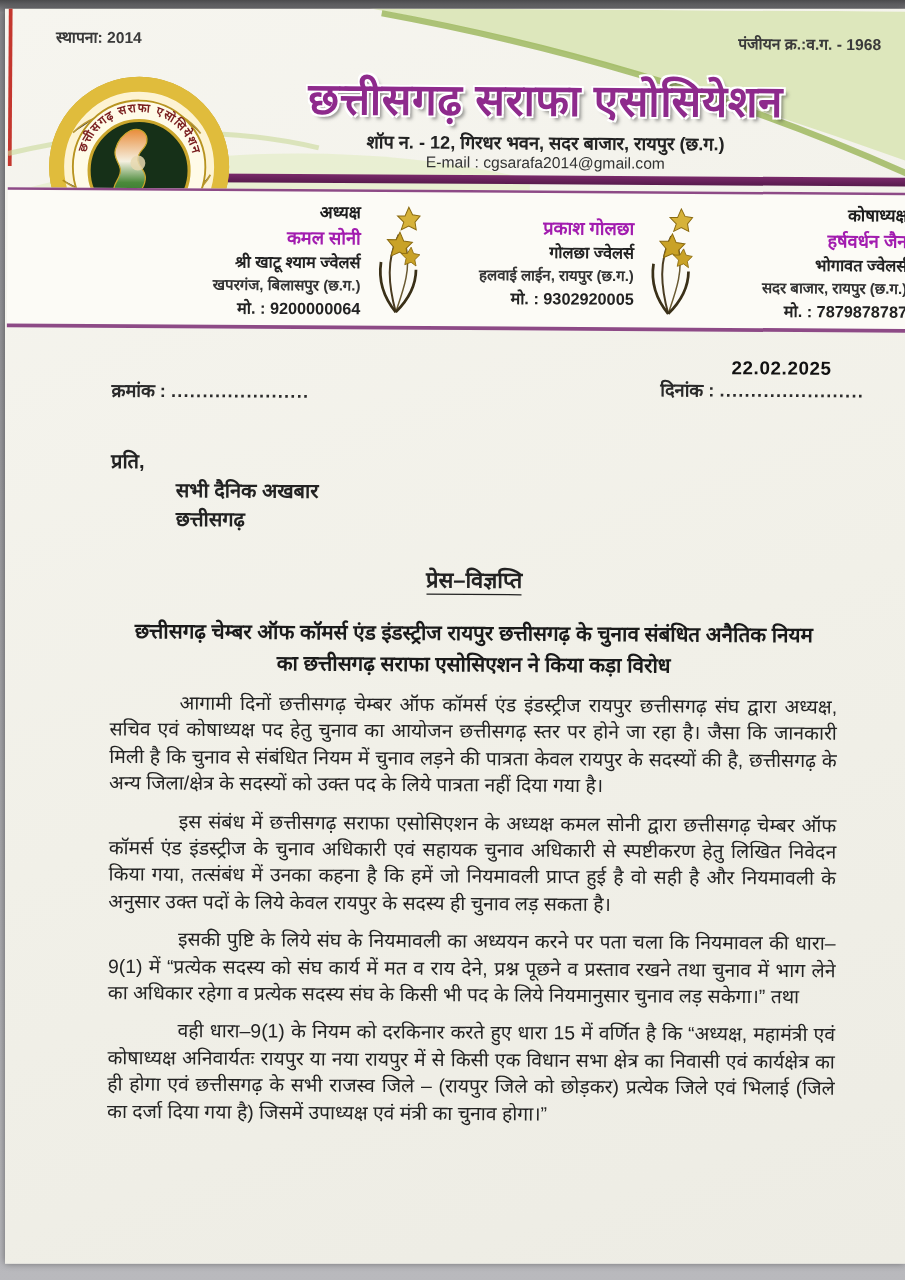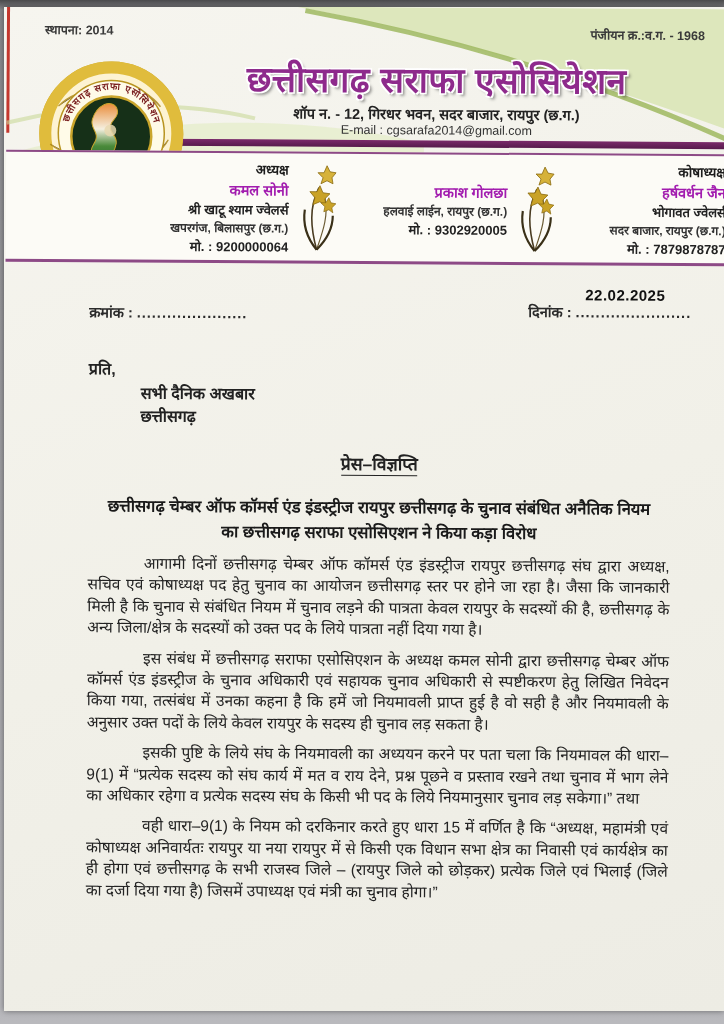--- a/index.html
+++ b/index.html
@@ -148,20 +148,21 @@
           <div class="off-name">कमल सोनी</div>
           <div class="off-firm">श्री खाटू श्याम ज्वेलर्स</div>
           <div class="off-addr">खपरगंज, बिलासपुर (छ.ग.)</div>
           <div class="off-ph">मो. : 9200000064</div>
         </div>
         <svg class="spray">
             <use href="#spray"></use>
           </svg>
         <div class="off-col">
           <div class="off-name">प्रकाश गोलछा</div>
+          <div class="off-firm">गोलछा ज्वेलर्स</div>
           <div class="off-addr">हलवाई लाईन, रायपुर (छ.ग.)</div>
           <div class="off-ph">मो. : 9302920005</div>
         </div>
         <svg class="spray">
             <use href="#spray"></use>
           </svg>
         <div class="off-col">
           <div class="off-role">कोषाध्यक्ष</div>
           <div class="off-name">हर्षवर्धन जैन</div>
           <div class="off-firm">भोगावत ज्वेलर्स</div>

